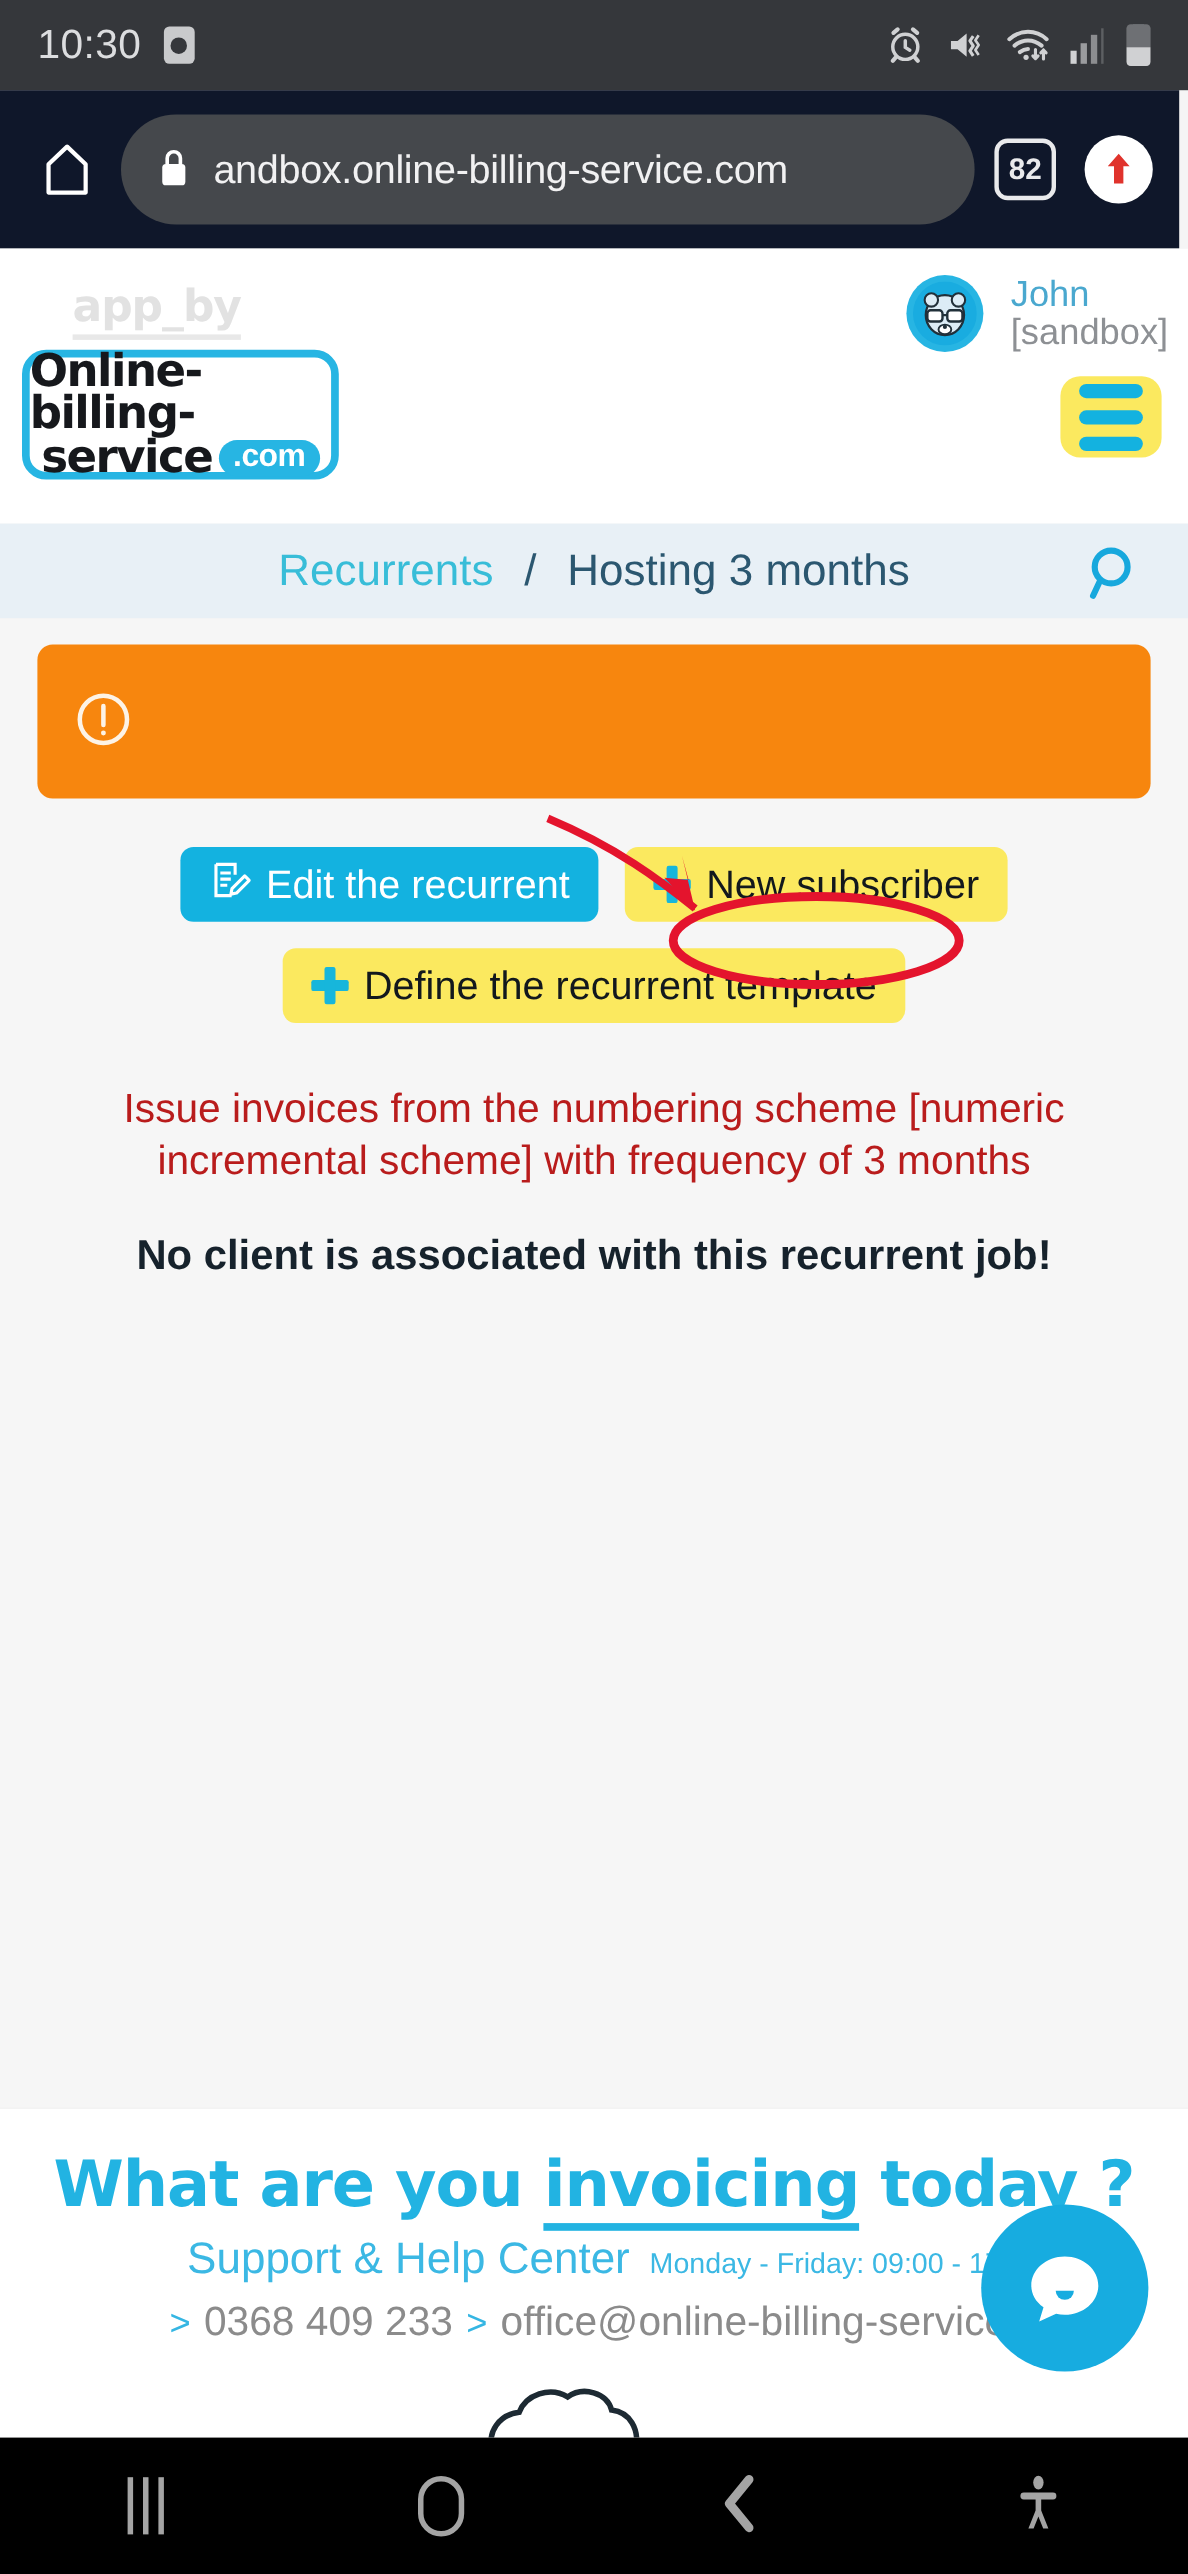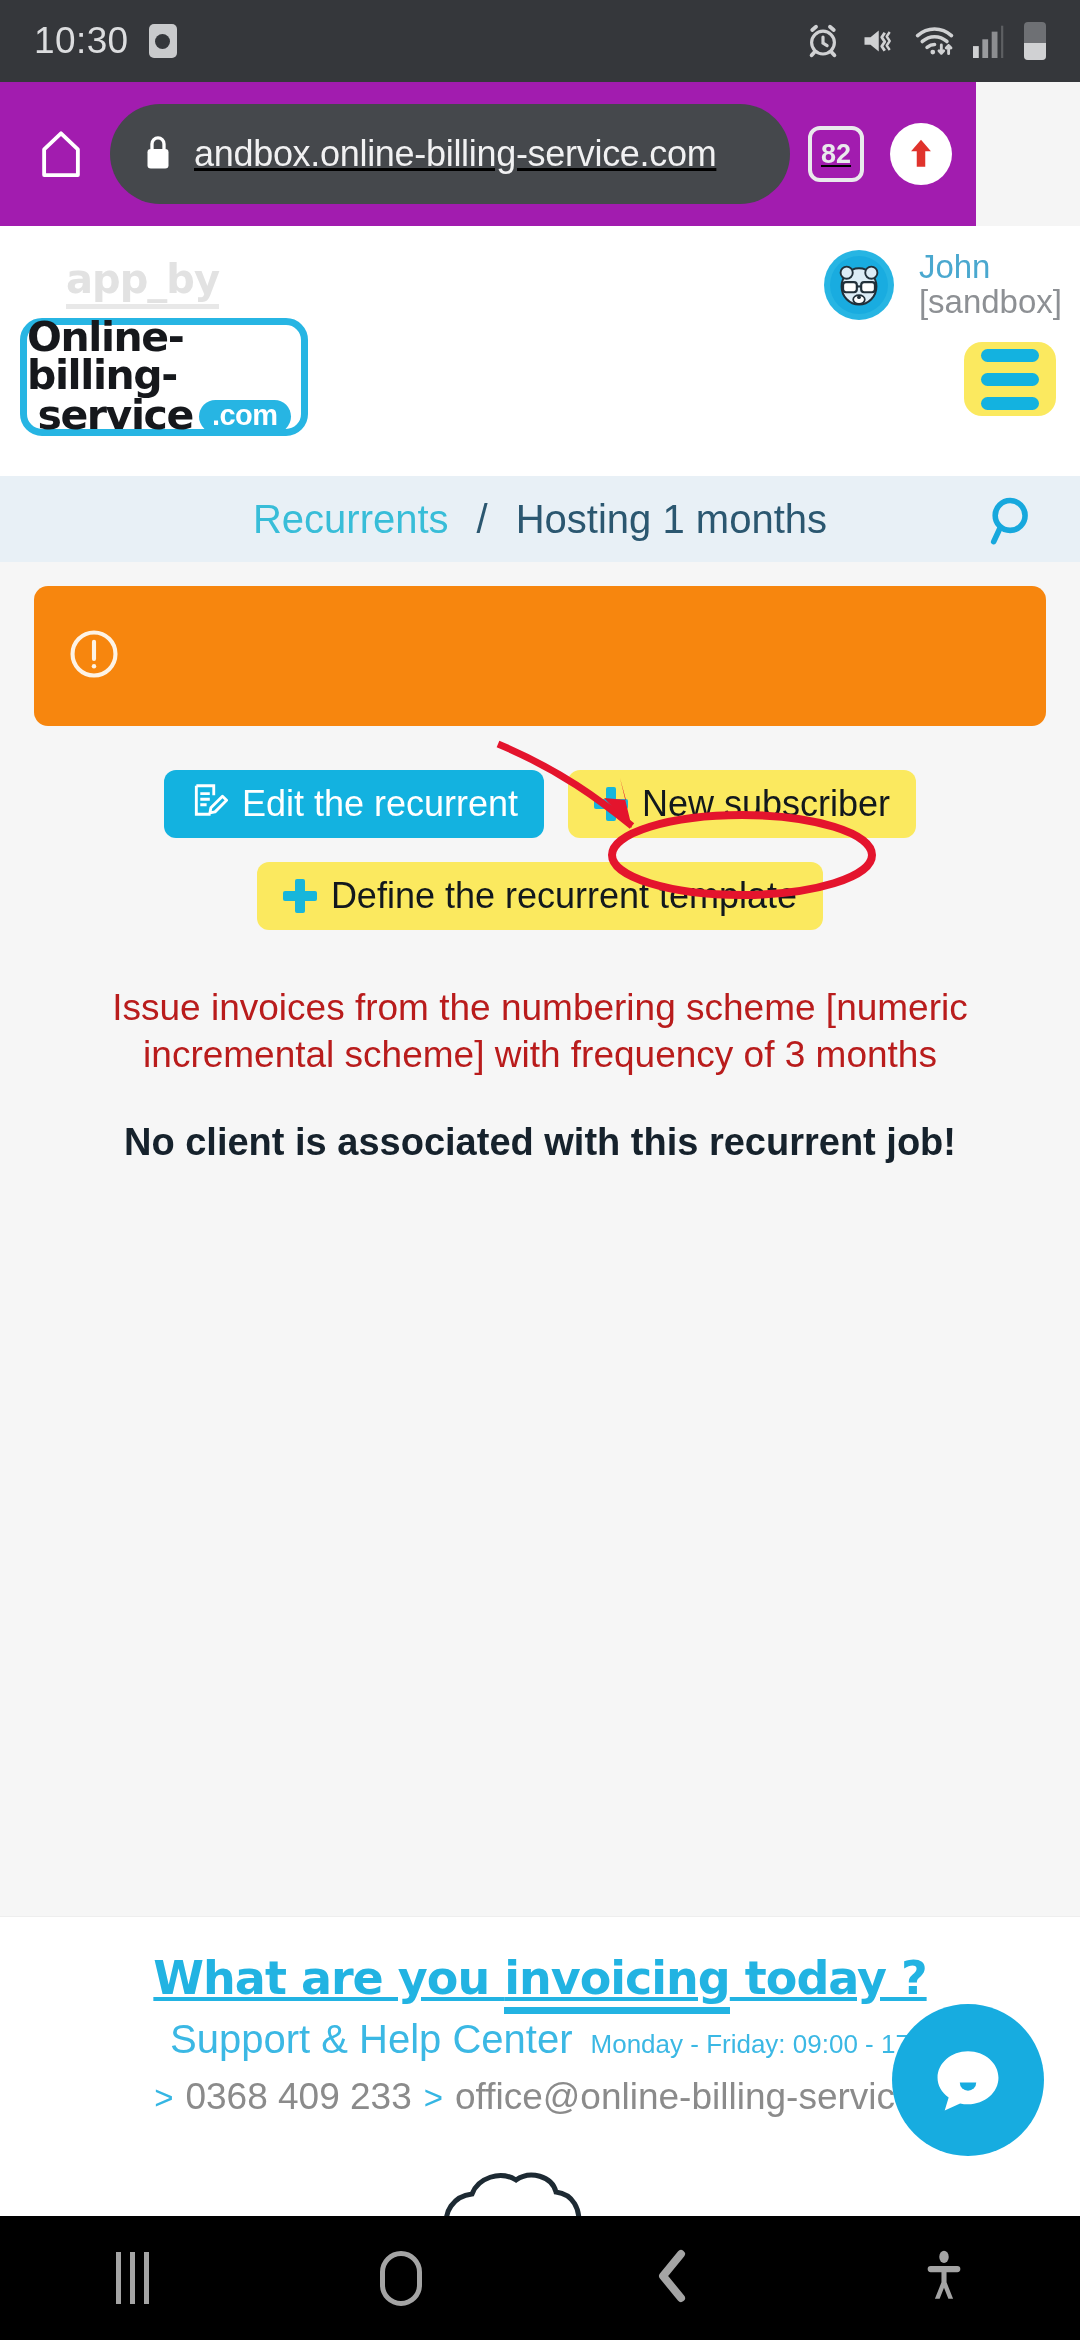--- a/index.html
+++ b/index.html
@@ -33,22 +33,22 @@
     content: ""; position: absolute; top: -5px; left: 6px; width: 10px; height: 7px;
     background: #6e7074; border-radius: 2px;
   }
   .sb-batt::after {
     content: ""; position: absolute; bottom: 0; left: 0; width: 22px; height: 17px;
     background: #d0d1d3;
   }
 
   
   .chrome {
-    position: absolute; top: 82px; left: 0; width: 976px; height: 144px;
-    background: #a21caf; display: flex; align-items: center; padding: 0 24px; text-decoration: underline;
+    position: absolute; top: 82px; left: 0; width: 1072px; height: 144px;
+    background: #0f172a; display: flex; align-items: center; padding: 0 24px;
   }
   .home-btn { width: 74px; display: flex; align-items: center; justify-content: center; }
   .omnibox {
     flex: 1; height: 100px; margin: 0 12px; border-radius: 50px;
     background: #45484c; display: flex; align-items: center; padding: 0 34px;
   }
   .lock { margin-right: 22px; }
   .url { color: #f1f1f2; font-size: 36px; letter-spacing: -.3px; white-space: nowrap; }
   .tabcount {
     width: 56px; height: 56px; margin-left: 6px; border: 4px solid #e9eaec;
@@ -144,22 +144,22 @@
   .bold-note {
     margin: 42px auto 0; width: 980px; text-align: center;
     font-size: 38px; color: #16222c; font-weight: bold;
   }
 
   .footer {
     position: absolute; left: 0; bottom: 0; width: 1080px; height: 300px;
     background: #ffffff; border-top: 1px solid #eeeeee; text-align: center;
   }
   .f-slogan {
-    margin-top: 34px; font-size: 46px; color: #22b3e2; font-weight: bold;
-    font-family: "DejaVu Sans", sans-serif; letter-spacing: -1px; text-decoration: underline;
+    margin-top: 34px; font-size: 58px; color: #22b3e2; font-weight: bold;
+    font-family: "DejaVu Sans", sans-serif; letter-spacing: -1px;
   }
   .f-slogan .und { border-bottom: 7px solid #22b3e2; padding-bottom: 2px; }
   .f-help { margin-top: 12px; display: flex; align-items: baseline; justify-content: center; gap: 18px; }
   .f-help .t { font-size: 40px; color: #3bb8e4; }
   .f-help .h { font-size: 26px; color: #3bb8e4; }
   .f-contact { margin-top: 14px; display: flex; align-items: baseline; justify-content: center; gap: 12px; }
   .f-contact .ar { color: #35b6e3; font-size: 33px; }
   .f-contact .v { color: #8b8b8b; font-size: 37px; }
   .f-blob {
     position: absolute; left: 50%; transform: translateX(-50%); bottom: -22px;
@@ -289,21 +289,21 @@
         <span></span>
         <span></span>
         <span></span>
       </div>
     </div>
 
     <div class="breadcrumb">
       <div class="bc-inner">
         <span class="bc-a">Recurrents</span>
         <span class="bc-sep">/</span>
-        <span class="bc-cur">Hosting 1 months</span>
+        <span class="bc-cur">Hosting 3 months</span>
       </div>
       <span class="bc-search">
         <svg width="56" height="56" viewBox="0 0 30 30" fill="none" stroke="#17a8dd" stroke-width="3">
           <circle cx="14" cy="11.5" r="8"></circle>
           <path d="M8.6 18.2L5.2 25.5" stroke-linecap="round"></path>
         </svg>
       </span>
     </div>
 
     <div class="alert">

